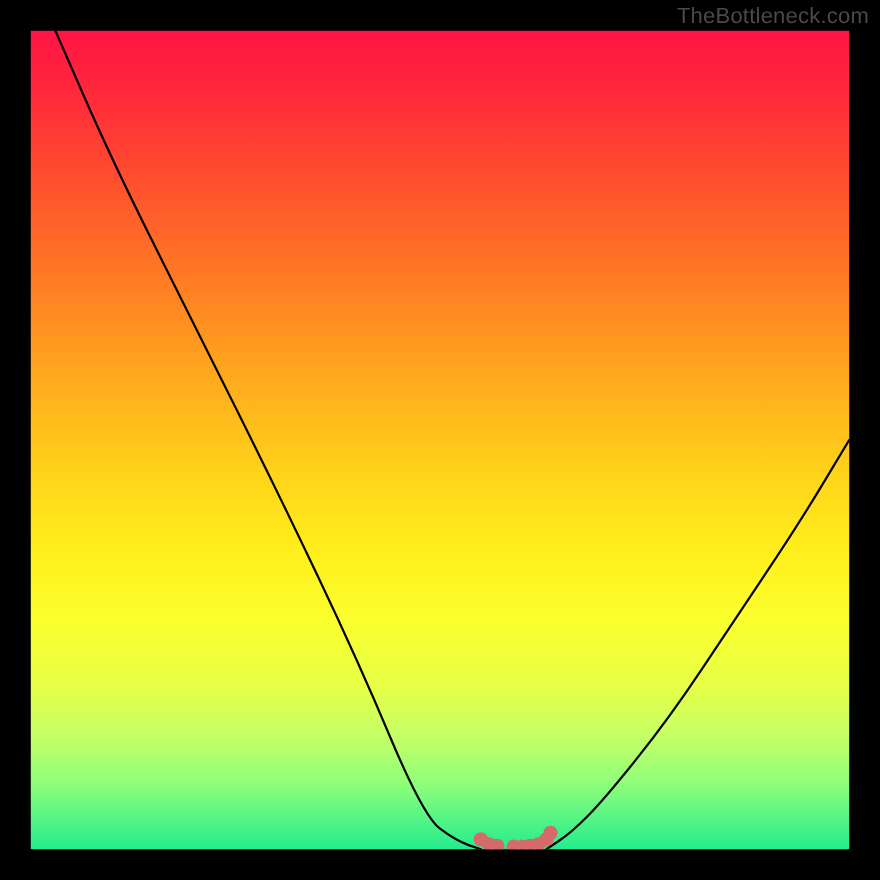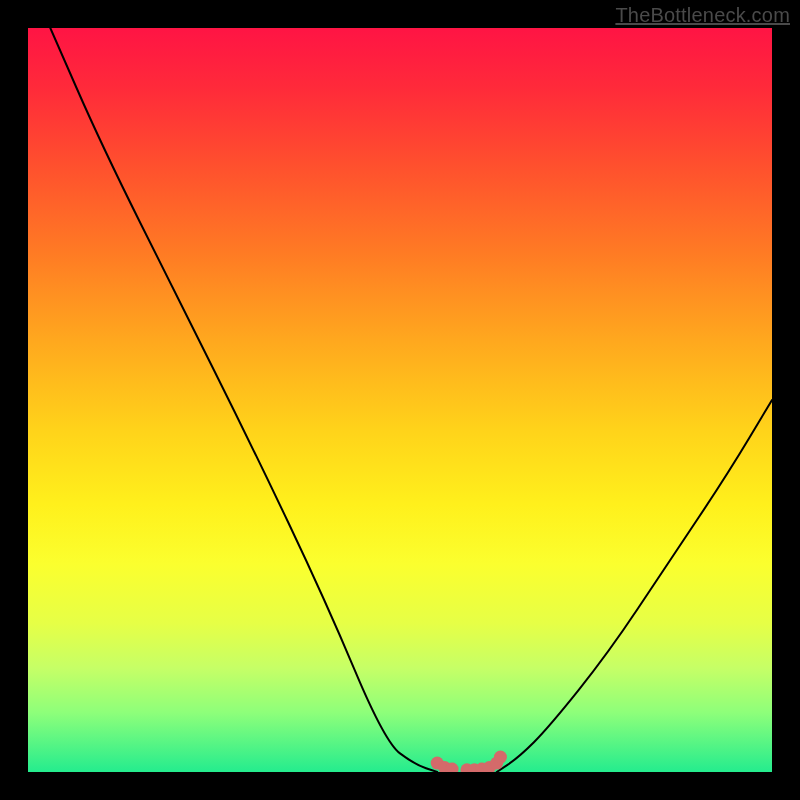--- a/index.html
+++ b/index.html
@@ -47,21 +47,20 @@
   }
   .watermark {
     position: absolute;
     top: 4px;
     right: 10px;
     color: #4a4a4a;
     font-size: 20px;
     font-weight: 500;
     letter-spacing: 0.2px;
     user-select: none;
-    text-decoration: underline;
   }
 </style>
 </head>
 <body>
 
 <div class="frame">
   <div class="plot-area">
     <svg viewBox="0 0 744 744" preserveAspectRatio="none">
       <g id="series-layer">
           <path d="M 22.32 0 Q 22.32 0 48.36 59.52000000000004 Q 74.4 119.04000000000008 111.60000000000001 193.44000000000003 Q 148.8 267.84 186 342.24 Q 223.2 416.64 260.4 494.76 Q 297.6 572.88 327.36 643.56 Q 357.12 714.24 372 725.4 Q 386.88 736.56 398.04 740.28 T 409.20000000000005 744" fill="none" stroke="#000" stroke-width="2" stroke-linecap="round"></path>

